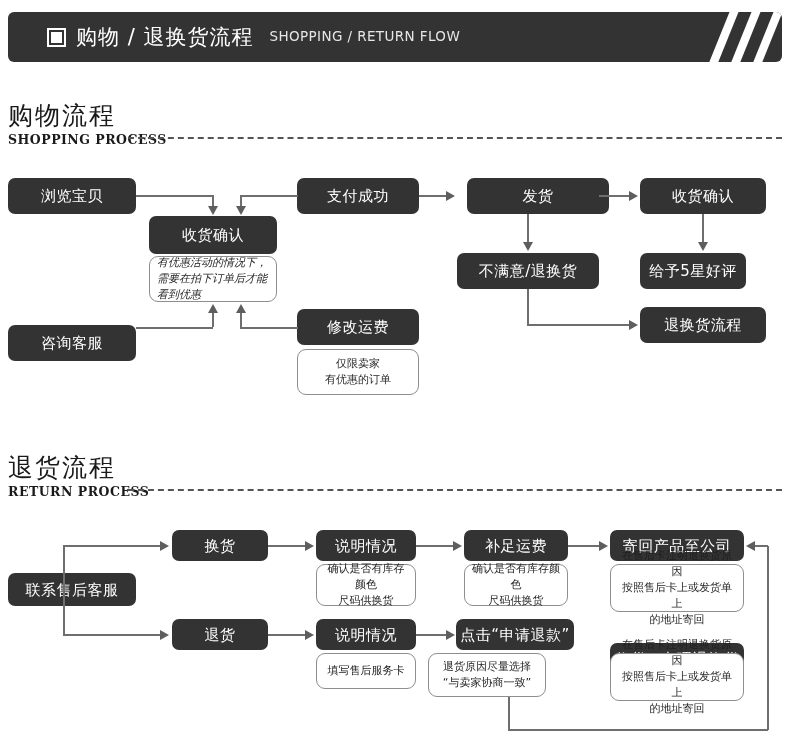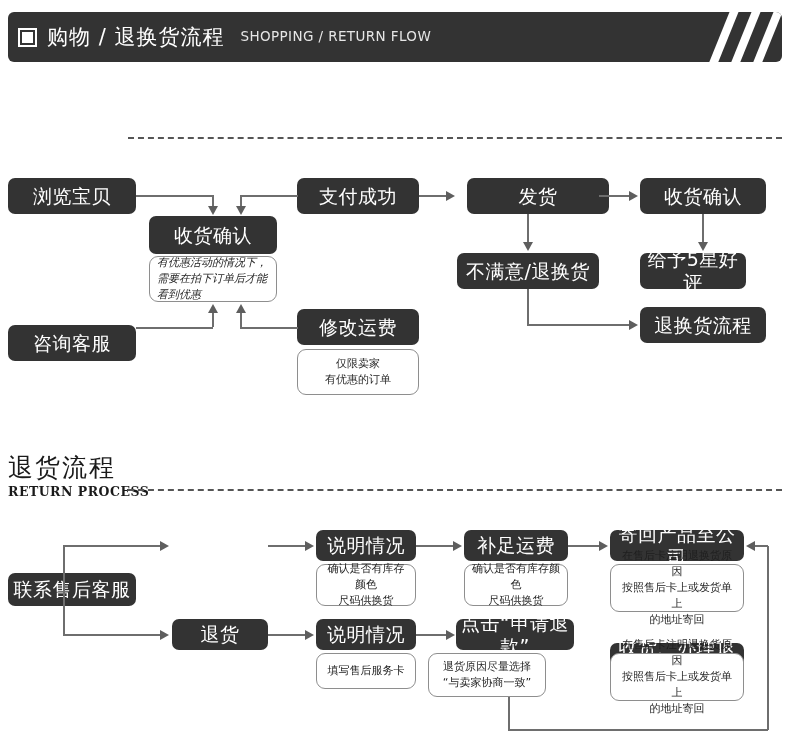--- a/index.html
+++ b/index.html
@@ -10,21 +10,21 @@
   }
   .stage{position:absolute;left:0;top:0;width:790px;height:750px;}
 
   
   .banner{
     position:absolute;left:8px;top:12px;width:774px;height:50px;
     background:#333333;border-radius:6px;overflow:hidden;
   }
   .banner-inner{
     position:absolute;left:0;top:0;right:0;bottom:0;
-    display:flex;align-items:center;padding-left:10px;
+    display:flex;align-items:center;padding-left:39px;
   }
   .sq-icon{
     width:19px;height:19px;border:2px solid #ffffff;
     box-sizing:border-box;position:relative;flex:0 0 auto;
     margin-right:10px;
   }
   .sq-icon::after{
     content:"";position:absolute;left:2px;top:2px;right:2px;bottom:2px;
     background:#ffffff;
   }
@@ -51,21 +51,21 @@
   .sec-en{font-size:12.5px;color:#1a1a1a;letter-spacing:0.5px;margin-top:4px;
           font-family:"DejaVu Serif","Liberation Serif",serif;font-weight:bold;}
   .sec-rule{
     position:absolute;height:0;border-top:2px dashed #555;
   }
 
   
   .box{
     position:absolute;background:#333333;border-radius:7px;
     color:#ffffff;display:flex;align-items:center;justify-content:center;
-    text-align:center;font-size:19px;letter-spacing:0.5px;
+    text-align:center;font-size:15px;letter-spacing:0.5px;
     box-sizing:border-box;line-height:1.2;
   }
   .note{
     position:absolute;background:#ffffff;border:1.3px solid #8e8e8e;
     border-radius:9px;color:#1f1f1f;box-sizing:border-box;
     font-size:11px;line-height:1.45;display:flex;flex-direction:column;
     justify-content:center;padding:4px 7px;
   }
   .note.center{text-align:center;align-items:center;}
   .note.left{text-align:left;align-items:flex-start;font-style:italic;}
@@ -89,20 +89,24 @@
     <div class="banner-inner">
       <span class="sq-icon"></span>
       <span class="banner-cn">购物 / 退换货流程</span>
       <span class="banner-en">SHOPPING / RETURN FLOW</span>
     </div>
     <div class="slash s1"></div>
     <div class="slash s2"></div>
     <div class="slash s3"></div>
   </div>
 
+  <div class="sec" style="left:8px;top:103px;">
+    <div class="sec-cn">购物流程</div>
+    <div class="sec-en">SHOPPING PROCESS</div>
+  </div>
   <div class="sec-rule" style="left:128px;top:137px;width:654px;"></div>
 
   <div class="box" style="left:8px;top:178px;width:128px;height:36px;">浏览宝贝</div>
 
   <div class="box" style="left:149px;top:216px;width:128px;height:38px;">收货确认</div>
 
   <div class="box" style="left:297px;top:178px;width:122px;height:36px;">支付成功</div>
 
   <div class="box" style="left:457px;top:178px;width:142px;height:36px;margin-left:10px;">发货</div>
 
@@ -160,20 +164,21 @@
   <div class="ar ar-u" style="left:236px;top:304px;"></div>
 
   <div class="sec" style="left:8px;top:455px;">
     <div class="sec-cn">退货流程</div>
     <div class="sec-en">RETURN PROCESS</div>
   </div>
   <div class="sec-rule" style="left:128px;top:489px;width:654px;"></div>
 
   <div class="box" style="left:8px;top:573px;width:128px;height:33px;">联系售后客服</div>
 
+  <div class="box" style="left:172px;top:530px;width:96px;height:31px;">换货</div>
   <div class="box" style="left:316px;top:530px;width:100px;height:31px;">说明情况</div>
   <div class="box" style="left:464px;top:530px;width:104px;height:31px;">补足运费</div>
   <div class="box" style="left:610px;top:530px;width:134px;height:31px;text-align:center;">寄回产品至公司</div>
 
   <div class="note center" style="left:316px;top:564px;width:100px;height:42px;">
     <span>确认是否有库存颜色</span>
     <span>尺码供换货</span>
   </div>
 
   <div class="note center" style="left:464px;top:564px;width:104px;height:42px;">

